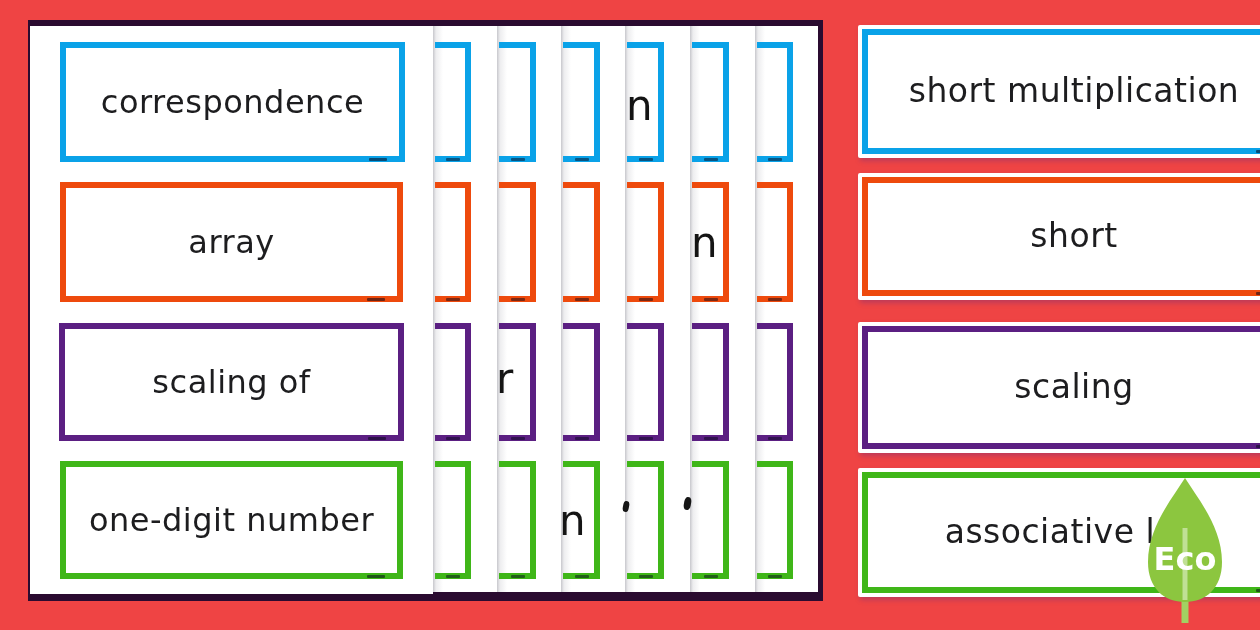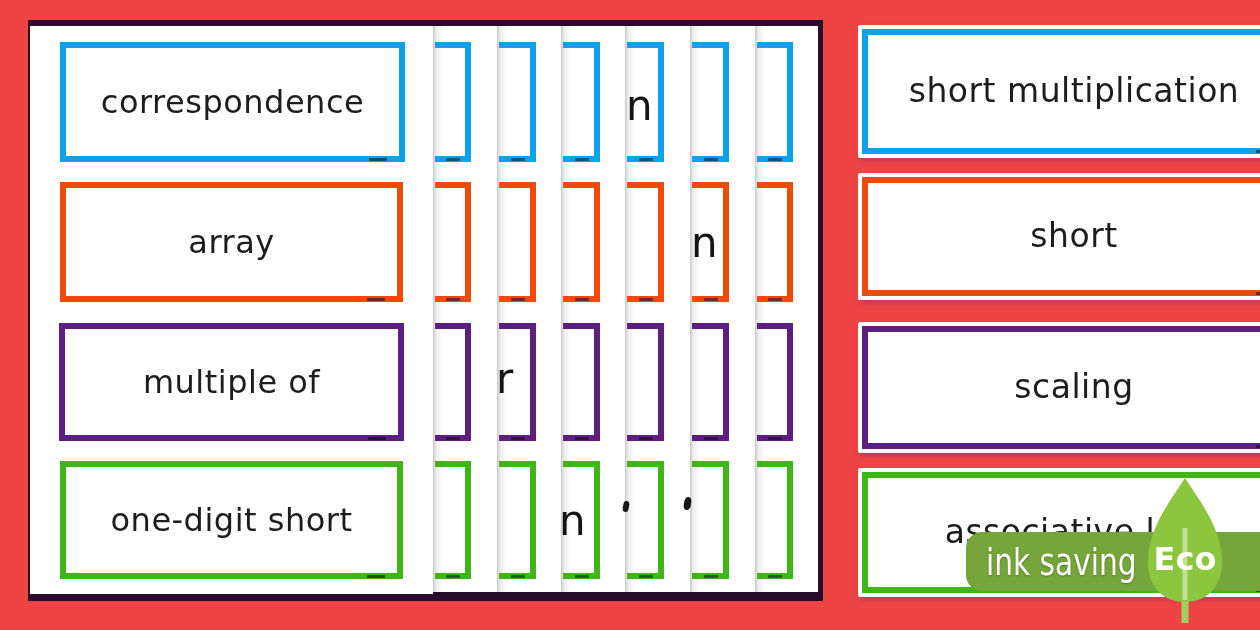--- a/index.html
+++ b/index.html
@@ -56,24 +56,24 @@
 
     <div id="page1"></div>
 
     <div class="fcard" style="left: 60px; top: 42px; width: 345px; height: 120px; border-color: rgb(10, 162, 232);">
       <span>correspondence</span>
     </div>
     <div class="fcard" style="left: 60px; top: 182px; width: 343px; height: 120px; border-color: rgb(238, 74, 13);">
       <span>array</span>
     </div>
     <div class="fcard" style="left: 59px; top: 323px; width: 345px; height: 118px; border-color: rgb(91, 31, 130);">
-      <span>multiple of</span>
+      <span>scaling of</span>
     </div>
     <div class="fcard" style="left: 60px; top: 461px; width: 343px; height: 118px; border-color: rgb(63, 182, 24);">
-      <span>one-digit short</span>
+      <span>one-digit number</span>
     </div>
 
   <div class="sliver" style="left: 433px; width: 64px;"></div>
       <div class="frag" style="left: 435px; top: 42px; width: 36px; height: 120px; border-color: rgb(10, 162, 232);"></div>
       <div class="frag" style="left: 435px; top: 182px; width: 36px; height: 120px; border-color: rgb(238, 74, 13);"></div>
       <div class="frag" style="left: 435px; top: 323px; width: 36px; height: 118px; border-color: rgb(91, 31, 130);"></div>
       <div class="frag" style="left: 435px; top: 461px; width: 36px; height: 118px; border-color: rgb(63, 182, 24);"></div>
       <div class="sliver" style="left: 497px; width: 64px;"></div>
       <div class="frag" style="left: 499px; top: 42px; width: 37px; height: 120px; border-color: rgb(10, 162, 232);"></div>
       <div class="frag" style="left: 499px; top: 182px; width: 37px; height: 120px; border-color: rgb(238, 74, 13);"></div>
@@ -123,23 +123,20 @@
         <span>scaling</span>
       </div>
     </div>
     <div class="rcard" style="top:468px;height:129px;">
       <div class="rcard-inner" style="border-color: rgb(63, 182, 24);">
         <span>associative law</span>
       </div>
     </div>
   </div>
 
-  <div id="ink-badge" style="background: rgb(118, 165, 59);">
-    <span id="ink-badge-label">ink saving</span>
-  </div>
 
   <svg id="eco-leaf" width="82" height="150" viewBox="0 0 82 150">
     <line x1="41" y1="120" x2="41" y2="147" stroke="#a2d162" stroke-width="7"></line>
     <path d="M41 2 C55 24 78 52 78 86 C78 112 62 126 41 126 C20 126 4 112 4 86 C4 52 27 24 41 2 Z" fill="#8cc63f"></path>
     <line x1="41" y1="52" x2="41" y2="124" stroke="rgba(255,255,255,0.45)" stroke-width="5"></line>
   </svg>
   <div id="eco-label">Eco</div>
 
 </div>
 

